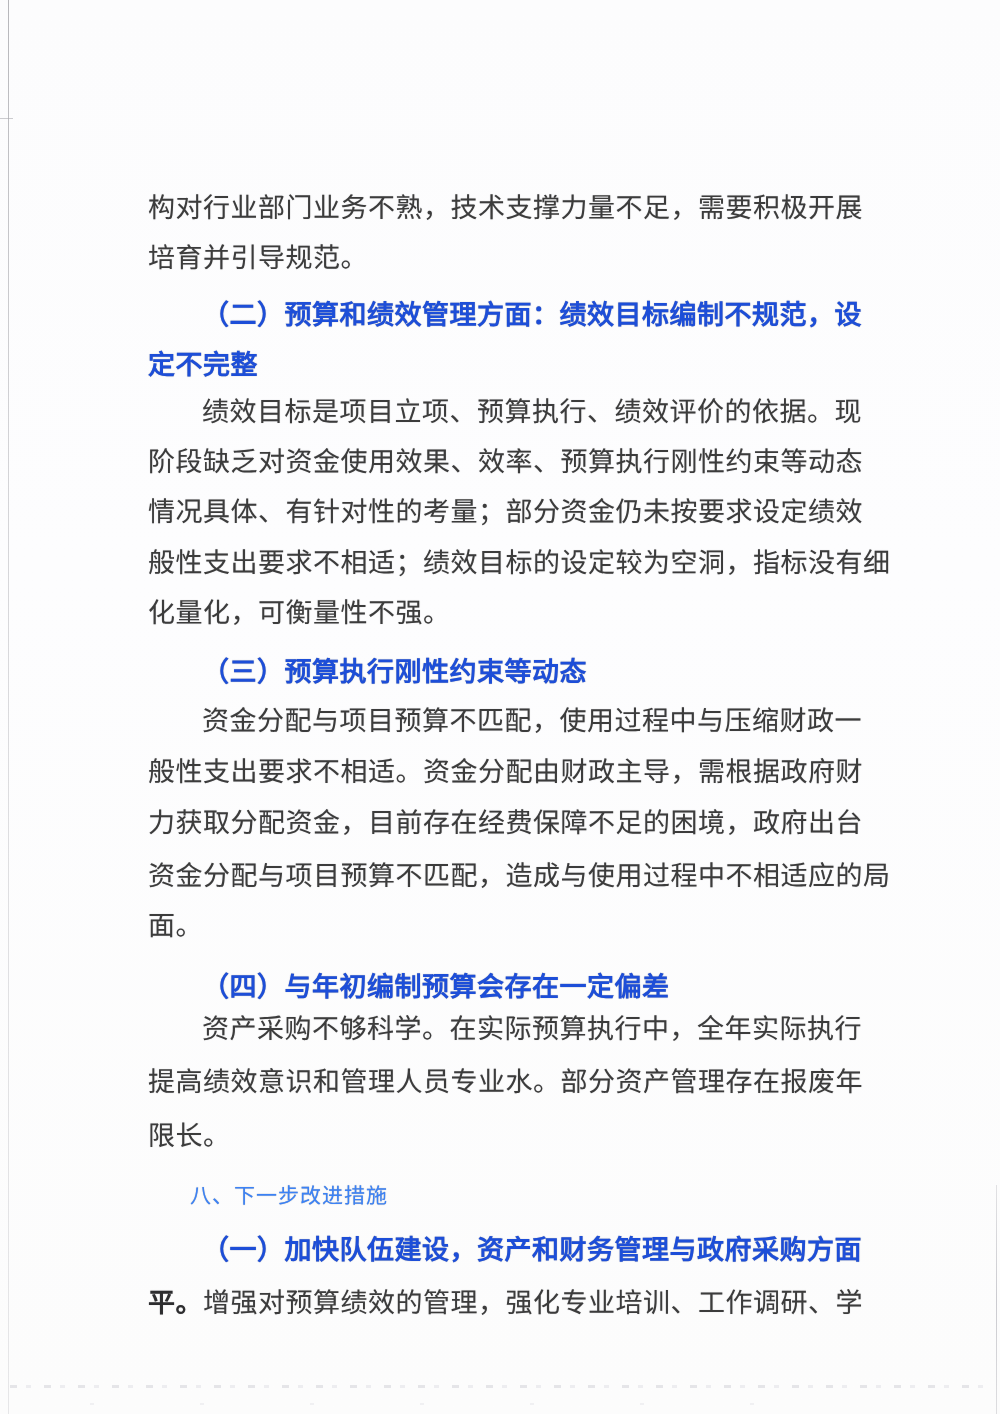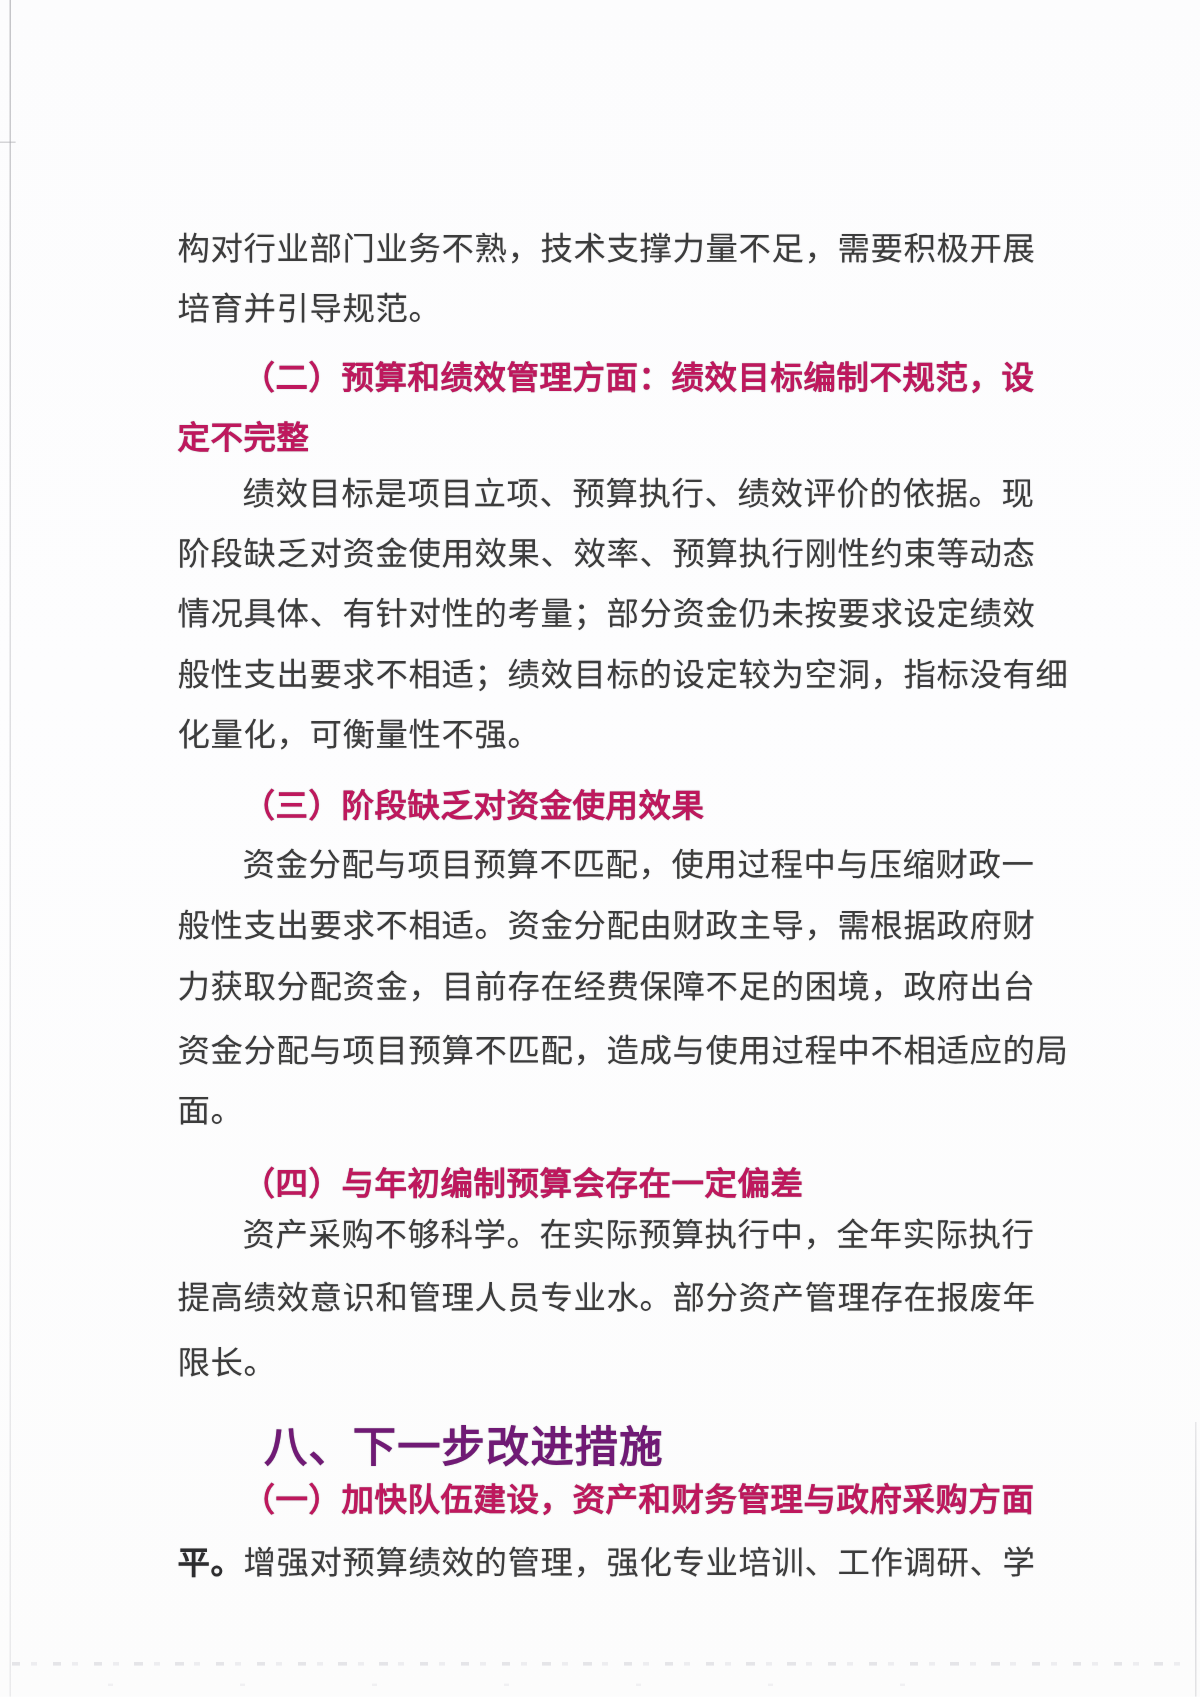--- a/index.html
+++ b/index.html
@@ -75,28 +75,28 @@
     line-height: 1.25;
     letter-spacing: 0.5px;
     color: #3c3c3c;
     white-space: nowrap;
     text-shadow: 0 0 1px rgba(80,80,85,.35);
     margin-top: 44px;
   }
   .indent { text-indent: 2em; }
   .kai-bold {
     font-weight: 700;
-    color: #be185d;
+    color: #1d4ed8;
     text-shadow: 0 0 1px rgba(45,45,50,.45);
   }
   .hei-bold {
     font-family: "Liberation Sans", sans-serif;
-    font-weight: 700;
-    font-size: 36px;
-    color: #701a75;
+    font-weight: 400;
+    font-size: 21px;
+    color: #3b82f6;
     letter-spacing: 1px;
     text-shadow: 0 0 1px rgba(40,40,45,.4);
   }
   .bold-prefix {
     font-weight: 700;
     color: #2d2d2f;
   }
 </style>
 </head>
 <body>
@@ -114,21 +114,21 @@
 
 <div class="line kai-bold indent" style="top:255px">（二）预算和绩效管理方面：绩效目标编制不规范，设</div>
 <div class="line kai-bold" style="top:305px">定不完整</div>
 
 <div class="line indent" style="top:352px">绩效目标是项目立项、预算执行、绩效评价的依据。现</div>
 <div class="line" style="top:402px">阶段缺乏对资金使用效果、效率、预算执行刚性约束等动态</div>
 <div class="line" style="top:452px">情况具体、有针对性的考量；部分资金仍未按要求设定绩效</div>
 <div class="line" style="top:503px">般性支出要求不相适；绩效目标的设定较为空洞，指标没有细</div>
 <div class="line" style="top:553px">化量化，可衡量性不强。</div>
 
-<div class="line kai-bold indent" style="top:612px">（三）阶段缺乏对资金使用效果</div>
+<div class="line kai-bold indent" style="top:612px">（三）预算执行刚性约束等动态</div>
 <div class="line indent" style="top:661px">资金分配与项目预算不匹配，使用过程中与压缩财政一</div>
 <div class="line" style="top:712px">般性支出要求不相适。资金分配由财政主导，需根据政府财</div>
 <div class="line" style="top:763px">力获取分配资金，目前存在经费保障不足的困境，政府出台</div>
 <div class="line" style="top:816px">资金分配与项目预算不匹配，造成与使用过程中不相适应的局</div>
 <div class="line" style="top:866px">面。</div>
 
 <div class="line kai-bold indent" style="top:927px">（四）与年初编制预算会存在一定偏差</div>
 <div class="line indent" style="top:969px">资产采购不够科学。在实际预算执行中，全年实际执行</div>
 <div class="line" style="top:1022px">提高绩效意识和管理人员专业水。部分资产管理存在报废年</div>
 <div class="line" style="top:1076px">限长。</div>

